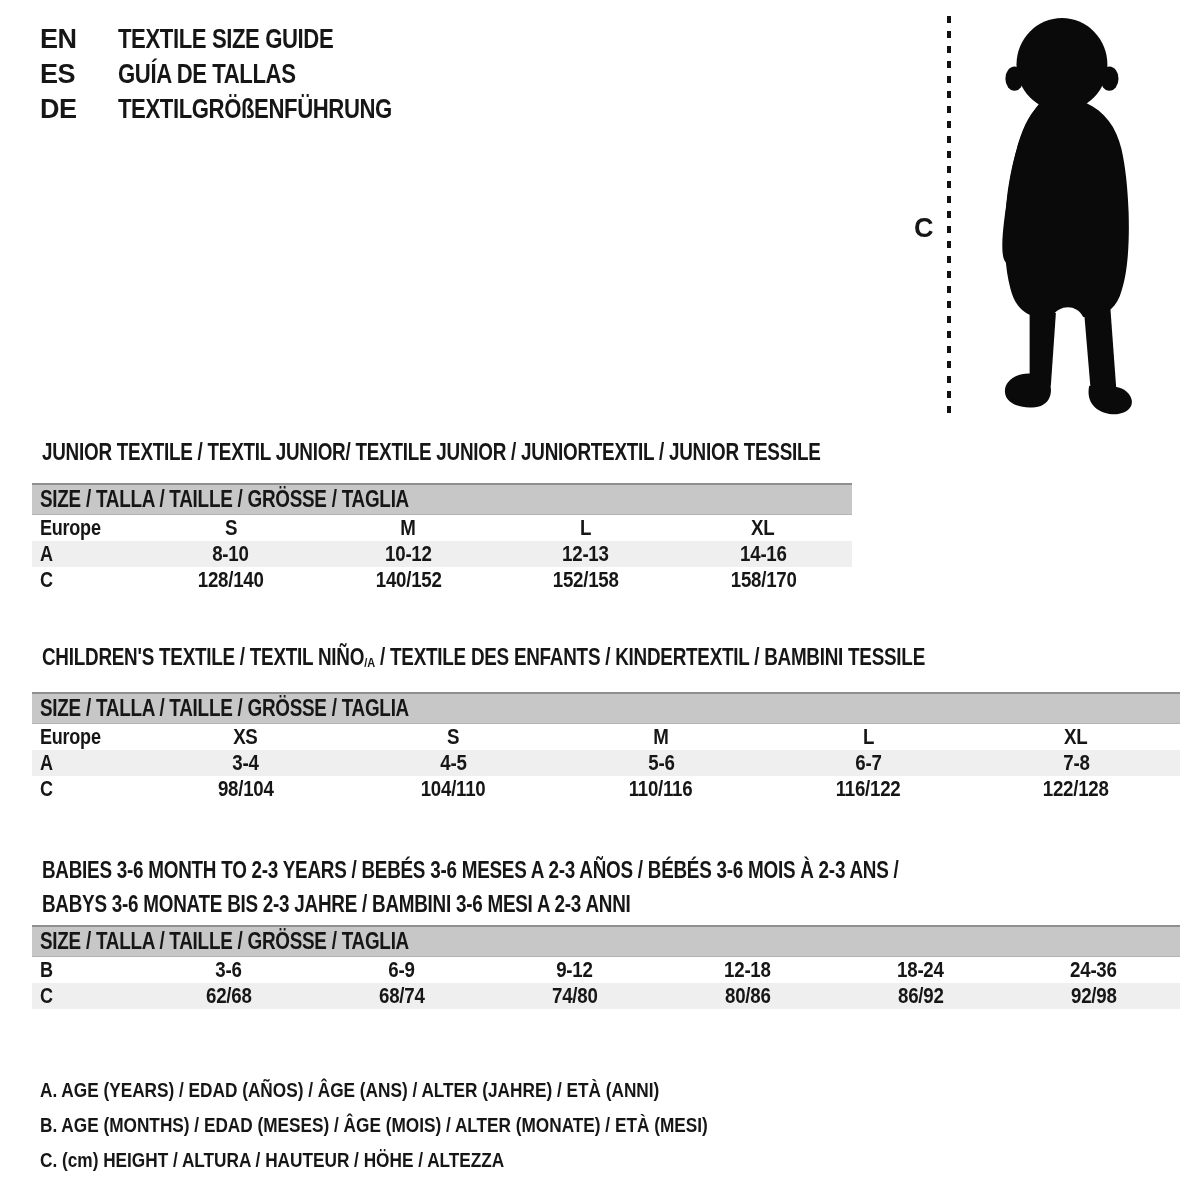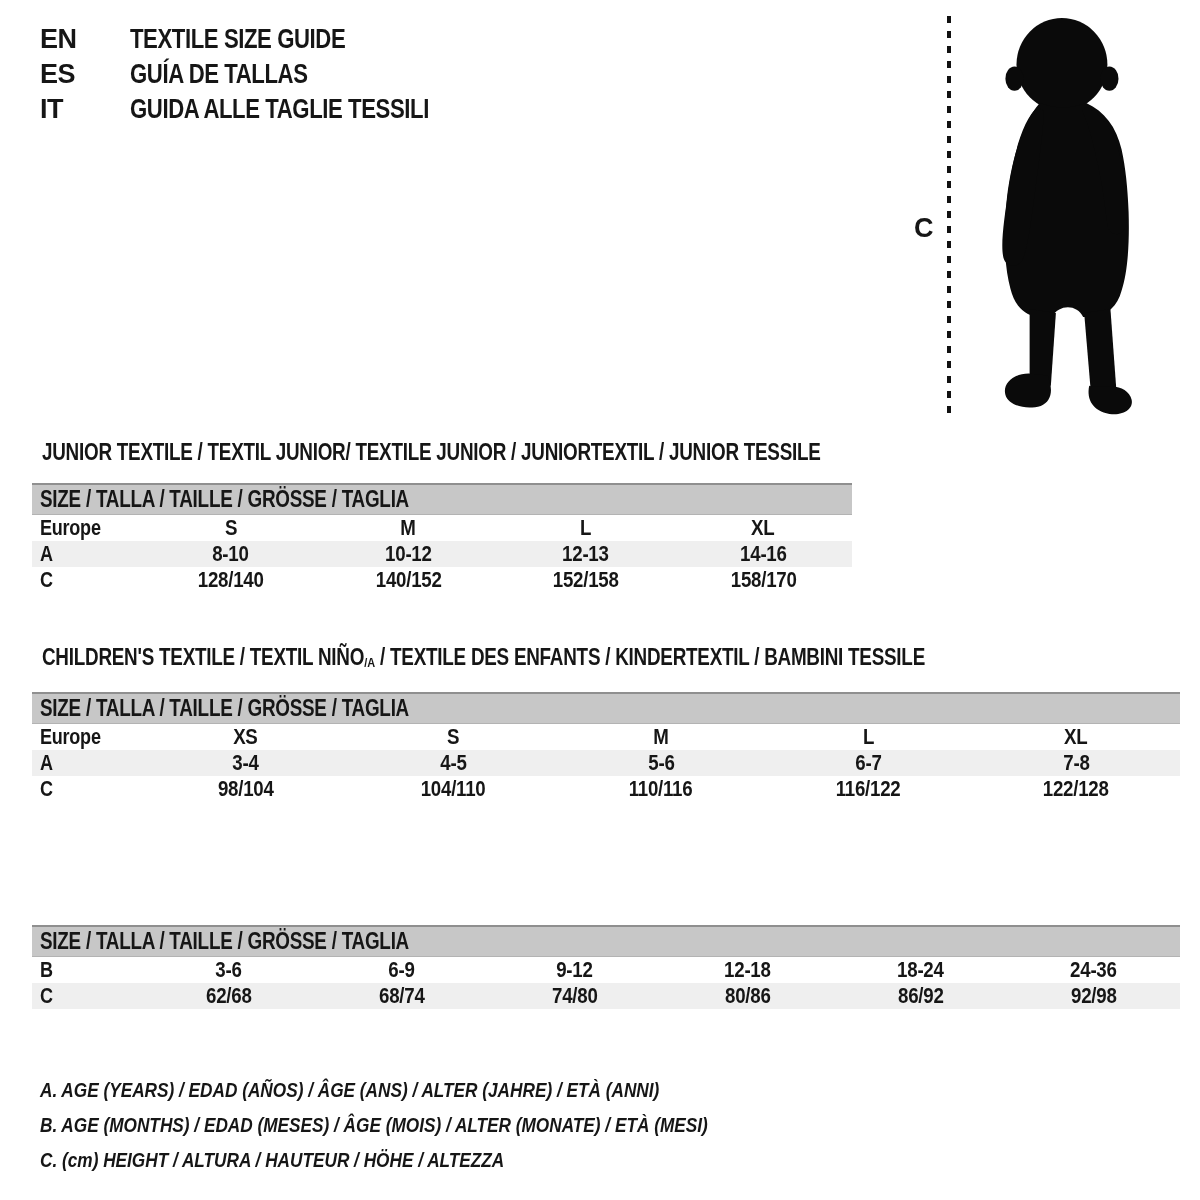--- a/index.html
+++ b/index.html
@@ -11,21 +11,21 @@
   }
   .page{position:relative;width:1200px;height:1200px;overflow:hidden;background:#fff;}
 
   
   .cond{display:inline-block;transform:scaleX(0.82);transform-origin:0 50%;white-space:nowrap;}
   .condc{display:inline-block;transform:scaleX(0.85);white-space:nowrap;}
   .sub{font-size:0.58em;vertical-align:-0.18em;letter-spacing:0;}
 
   
   .lang-block{position:absolute;left:40px;top:22px;font-size:27px;letter-spacing:-0.5px;}
-  .lang-row{display:flex;height:35px;align-items:center;gap:12px;}
+  .lang-row{display:flex;height:35px;align-items:center;}
   .lang-code{width:78px;flex:0 0 78px;}
 
   
   .figure{position:absolute;left:900px;top:0;width:290px;height:430px;}
   .c-label{position:absolute;left:14px;top:213px;font-size:27px;}
   .dash-line{position:absolute;left:44px;top:12px;}
   .silhouette{position:absolute;left:70px;top:14px;}
 
   
   .sec-title{position:absolute;left:40px;margin:2px;font-size:23px;font-weight:bold;letter-spacing:-0.3px;line-height:27px;}
@@ -42,39 +42,39 @@
   .size-table td{font-size:22px;text-align:center;height:24px;padding:0;letter-spacing:-0.3px;}
   .size-table tr.bar td{
     background:#c7c7c7;border-top:2px solid #8f8f8f;border-bottom:1px solid #b3b3b3;
     height:29px;font-size:23px;text-align:left;padding-left:8px;
   }
   .size-table td.lbl{text-align:left;padding-left:8px;}
   .size-table tr.alt td{background:#efefef;}
 
   
   .legend{position:absolute;left:40px;top:1072px;font-size:21px;}
-  .legend-line{height:35px;display:flex;align-items:center;font-style:italic;}
+  .legend-line{height:35px;display:flex;align-items:center;}
 </style>
 </head>
 <body>
 
 <div class="page">
 
   <div class="lang-block">
     <div class="lang-row">
       <span class="lang-code">EN</span>
       <span class="cond">TEXTILE SIZE GUIDE</span>
     </div>
     <div class="lang-row">
       <span class="lang-code">ES</span>
       <span class="cond">GUÍA DE TALLAS</span>
     </div>
     <div class="lang-row">
-      <span class="lang-code">IT</span>
-      <span class="cond">GUIDA ALLE TAGLIE TESSILI</span>
+      <span class="lang-code">DE</span>
+      <span class="cond">TEXTILGRÖßENFÜHRUNG</span>
     </div>
   </div>
 
   <div class="figure">
     <span class="c-label">C</span>
     <svg class="dash-line" width="10" height="410" viewBox="0 0 10 410">
       <line x1="5" y1="4" x2="5" y2="406" stroke="#111" stroke-width="4" stroke-dasharray="7 8"></line>
     </svg>
     <svg class="silhouette" width="194" height="404" viewBox="0 0 190 400">
       <g fill="#0a0a0a">
@@ -167,20 +167,24 @@
       <td class="lbl"><span class="cond">C</span></td>
       <td><span class="condc">98/104</span></td>
       <td><span class="condc">104/110</span></td>
       <td><span class="condc">110/116</span></td>
       <td><span class="condc">116/122</span></td>
       <td><span class="condc">122/128</span></td>
     </tr>
   </tbody>
     </table>
 
+  <h2 class="sec-title" id="babies-title">
+    <span class="cond">BABIES 3-6 MONTH TO 2-3 YEARS / BEBÉS 3-6 MESES A 2-3 AÑOS / BÉBÉS 3-6 MOIS À 2-3 ANS /</span><br>
+    <span class="cond">BABYS 3-6 MONATE BIS 2-3 JAHRE / BAMBINI 3-6 MESI A 2-3 ANNI</span>
+  </h2>
   <table class="size-table" id="babies-table">
     <colgroup>
         <col class="label-col">
         <col>
         <col>
         <col>
         <col>
         <col>
         <col>
       </colgroup>

